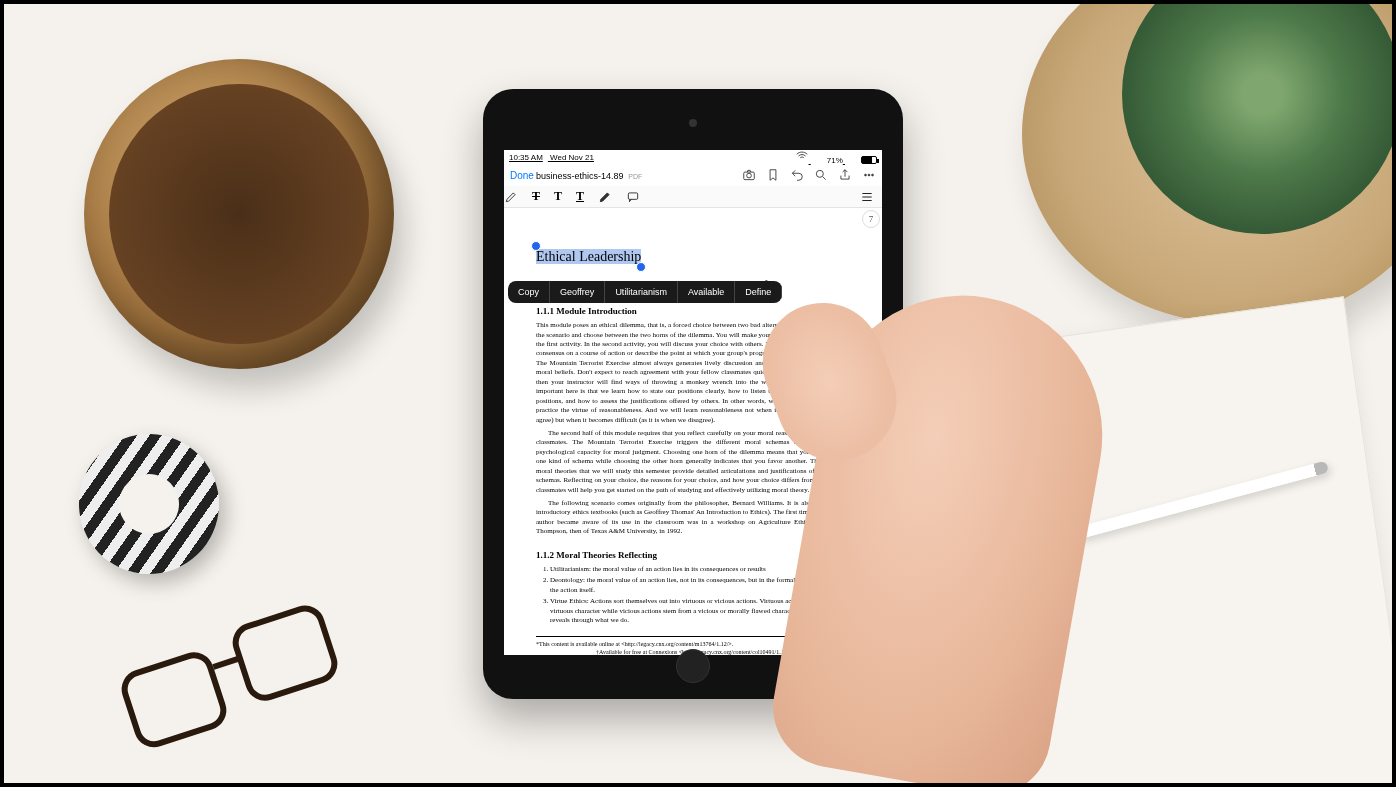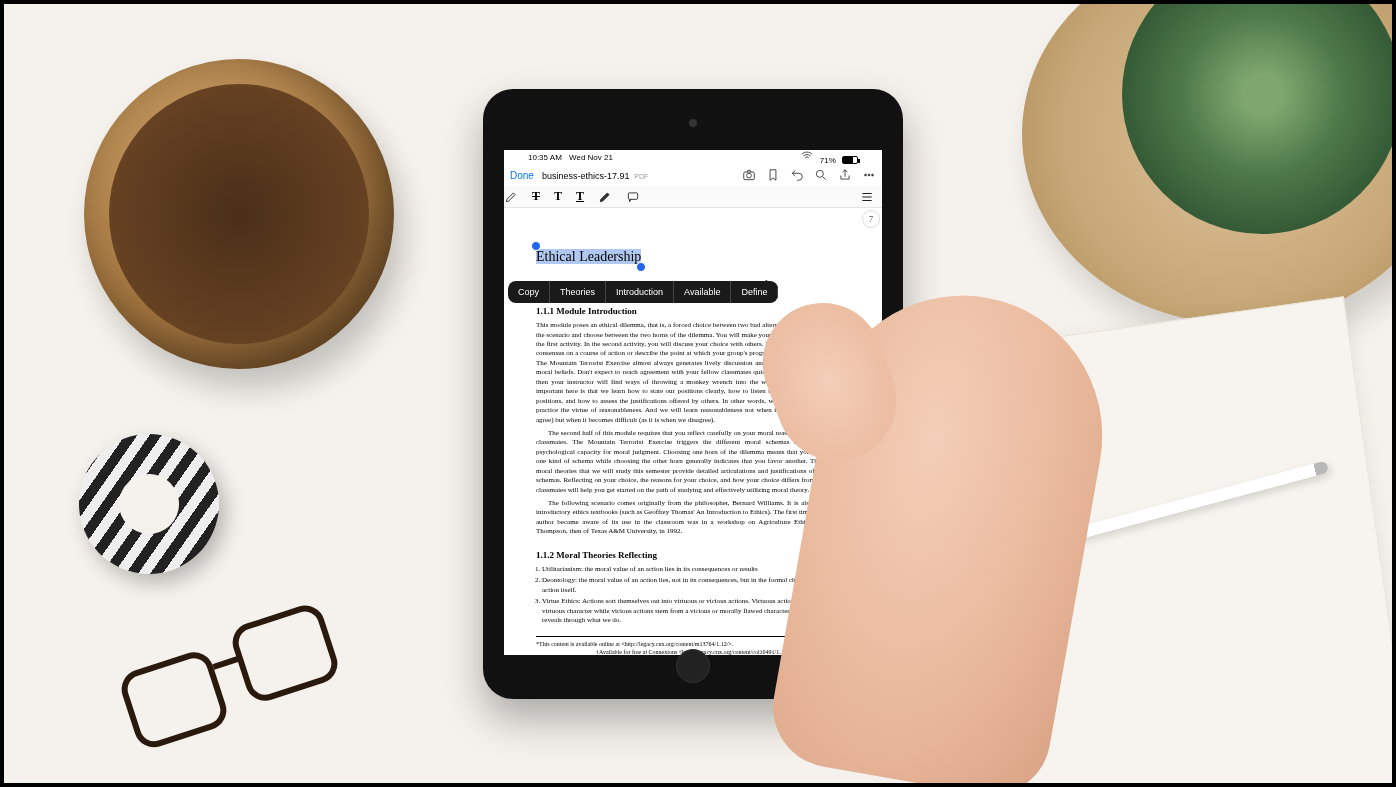--- a/index.html
+++ b/index.html
@@ -27,28 +27,28 @@
 .pencil { right: 60px; top: 490px; width: 260px; height: 12px; background: linear-gradient(90deg,#fff 0 95%, #b8b8b8 95%); border-radius: 6px; transform: rotate(-15deg); box-shadow: 2px 4px 8px rgba(0,0,0,.15);}
 .notebook { right: 10px; bottom: -60px; width: 420px; height: 520px; background: #f7f4ef; border: 1px solid #e8e3d8; box-shadow: -5px 10px 25px rgba(0,0,0,.1); transform: rotate(-8deg);}
 .hand { position:absolute; left: 800px; top: 290px; width: 280px; height: 490px; background: radial-gradient(ellipse at 40% 30%, #f4ceb8, #e8b79a 60%, #d9a184); border-radius: 140px 140px 60px 60px; transform: rotate(10deg); pointer-events:none;}
 .hand::before{content:"";position:absolute;left:-60px;top:30px;width:120px;height:160px;background:radial-gradient(ellipse,#f4ceb8,#e8b79a);border-radius:60px;transform:rotate(-30deg);}
 
 .ipad { position: absolute; left: 479px; top: 85px; width: 420px; height: 610px; background: #111; border-radius: 30px; box-shadow: 0 20px 40px rgba(0,0,0,.3);}
 .screen { position: absolute; left: 21px; top: 61px; width: 378px; height: 505px; background: #fff; overflow: hidden;}
 .home-btn { position:absolute; left:50%; bottom:16px; transform:translateX(-50%); width:34px;height:34px;border-radius:50%;background:#222;border:1px solid #333;}
 .camera { position:absolute; left:50%; top:30px; transform:translateX(-50%); width:8px;height:8px;border-radius:50%;background:#333;}
 
-.statusbar { height: 14px; display:flex; align-items:center; justify-content:space-between; padding:0 24px; font-size: 8px; color:#000;}
+.statusbar { height: 14px; display:flex; align-items:center; justify-content:space-between; padding:0 5px; font-size: 8px; color:#000;text-decoration:underline;}
 .status-left span{margin-right:5px;}
-.status-right span{margin-left:4px; display:inline-flex; align-items:center;}
+.status-right span{margin-left:16px; display:inline-flex; align-items:center;}
 .batt{display:inline-block;width:16px;height:8px;border:1px solid #000;border-radius:2px;position:relative;}
 .batt::after{content:"";position:absolute;right:-3px;top:2px;width:2px;height:4px;background:#000;}
 .batt i{display:block;height:100%;width:71%;background:#000;}
 
-.toolbar{height:22px;display:flex;align-items:center;padding:0 6px;gap:8px;font-size:10px;}
+.toolbar{height:22px;display:flex;align-items:center;padding:0 6px;gap:2px;font-size:10px;}
 .done{color:#007aff;font-weight:500;}
 .filename{color:#000;font-size:9px;}
 .pdf-tag{color:#999;font-size:7px;margin-left:2px;}
 .tool-icons{margin-left:auto;display:flex;gap:10px;align-items:center;}
 .icon{width:14px;height:14px;display:inline-flex;align-items:center;justify-content:center;}
 .icon svg{width:14px;height:14px;stroke:#333;fill:none;stroke-width:1.5;}
 
 .annotbar{height:22px;display:flex;align-items:center;justify-content:center;gap:14px;border-bottom:1px solid #e4e4e4;background:#fafafa;}
 .annotbar .icon svg{stroke:#222;}
 .tbtn{font-family:Georgia,serif;font-size:12px;font-weight:600;}
@@ -65,21 +65,21 @@
 .page-badge{position:absolute;right:2px;top:2px;width:18px;height:18px;background:#fff;border:1px solid #ddd;border-radius:50%;display:flex;align-items:center;justify-content:center;font-size:9px;color:#555;font-family:-apple-system;}
 .doc h1{font-size:14px;font-weight:normal;margin-bottom:8px;}
 .sel{background:#b0c8f0;position:relative;}
 .handle{position:absolute;width:10px;height:10px;background:#2266ee;border-radius:50%;border:1px solid #fff;}
 .h-start{left:-5px;top:-8px;}
 .h-end{right:-5px;bottom:-8px;}
 .doc h2{font-size:9px;font-weight:bold;margin:12px 0 4px;}
 .hl{background:#f9ea86;}
 .doc p{margin-bottom:4px;text-align:justify;}
 .indent{text-indent:12px;}
-.doc ol{margin-left:6px;margin-bottom:6px;}
+.doc ol{margin-left:14px;margin-bottom:6px;}
 .doc ol li{margin-bottom:2px;}
 .footnote{border-top:0.5px solid #000;margin-top:10px;padding-top:3px;font-size:6px;}
 .pagenum{text-align:center;font-size:7px;margin-top:6px;}
 </style>
 </head>
 <body>
 
 <div class="prop bowl"></div>
 <div class="prop plant"></div>
 <div class="prop notebook"></div>
@@ -108,21 +108,21 @@
         <span>71%</span>
         <span class="batt">
             <i></i>
           </span>
       </div>
     </div>
 
     <div class="toolbar">
       <span class="done">Done</span>
       <span>
-        <span class="filename">business-ethics-17.91</span>
+        <span class="filename">business-ethics-14.89</span>
         <span class="pdf-tag">PDF</span>
       </span>
       <div class="tool-icons">
         <span class="icon">
             <svg viewBox="0 0 24 24">
               <rect x="3" y="7" width="18" height="13" rx="2"></rect>
               <circle cx="12" cy="13" r="4"></circle>
               <path d="M9 7l1-3h4l1 3"></path>
             </svg>
           </span>
@@ -182,22 +182,22 @@
             <path d="M4 6h16M4 12h16M4 18h16" stroke-width="2"></path>
           </svg>
         </span>
     </div>
 
     <div class="doc">
       <div class="page-badge">7</div>
 
       <div class="context">
         <button>Copy</button>
-        <button>Theories</button>
-        <button>Introduction</button>
+        <button>Geoffrey</button>
+        <button>Utilitarianism</button>
         <button>Available</button>
         <button>Define</button>
         <div class="arrow"></div>
       </div>
 
       <h1>
         <span class="sel"><span class="handle h-start"></span>Ethical Leadership<span class="handle h-end"></span></span>
       </h1>
 
       <h2>

